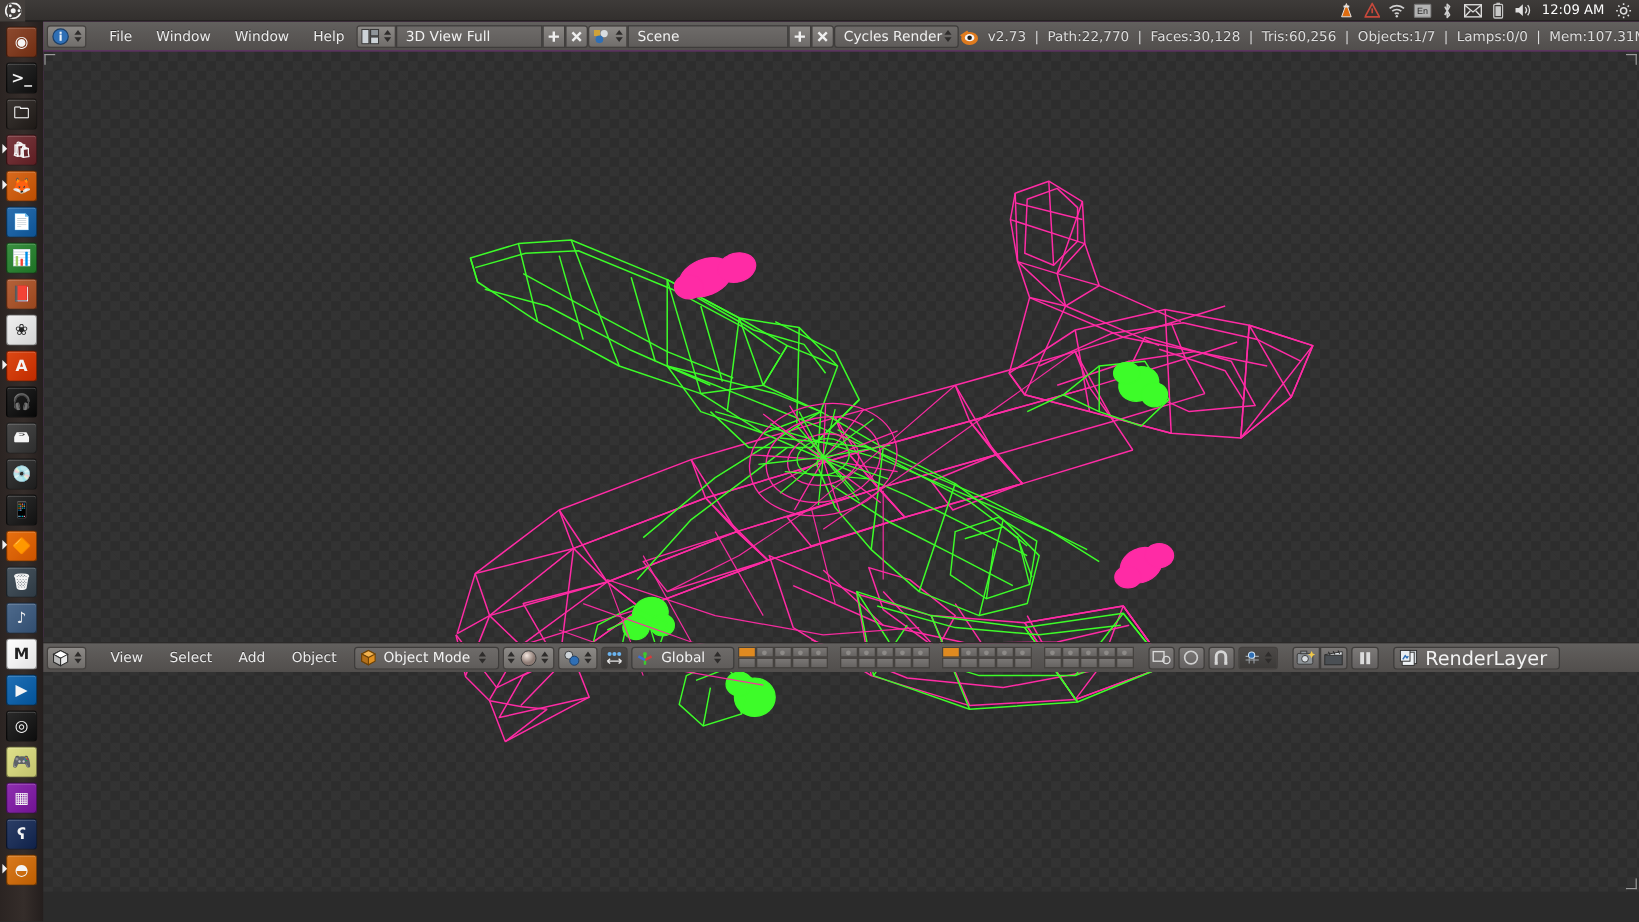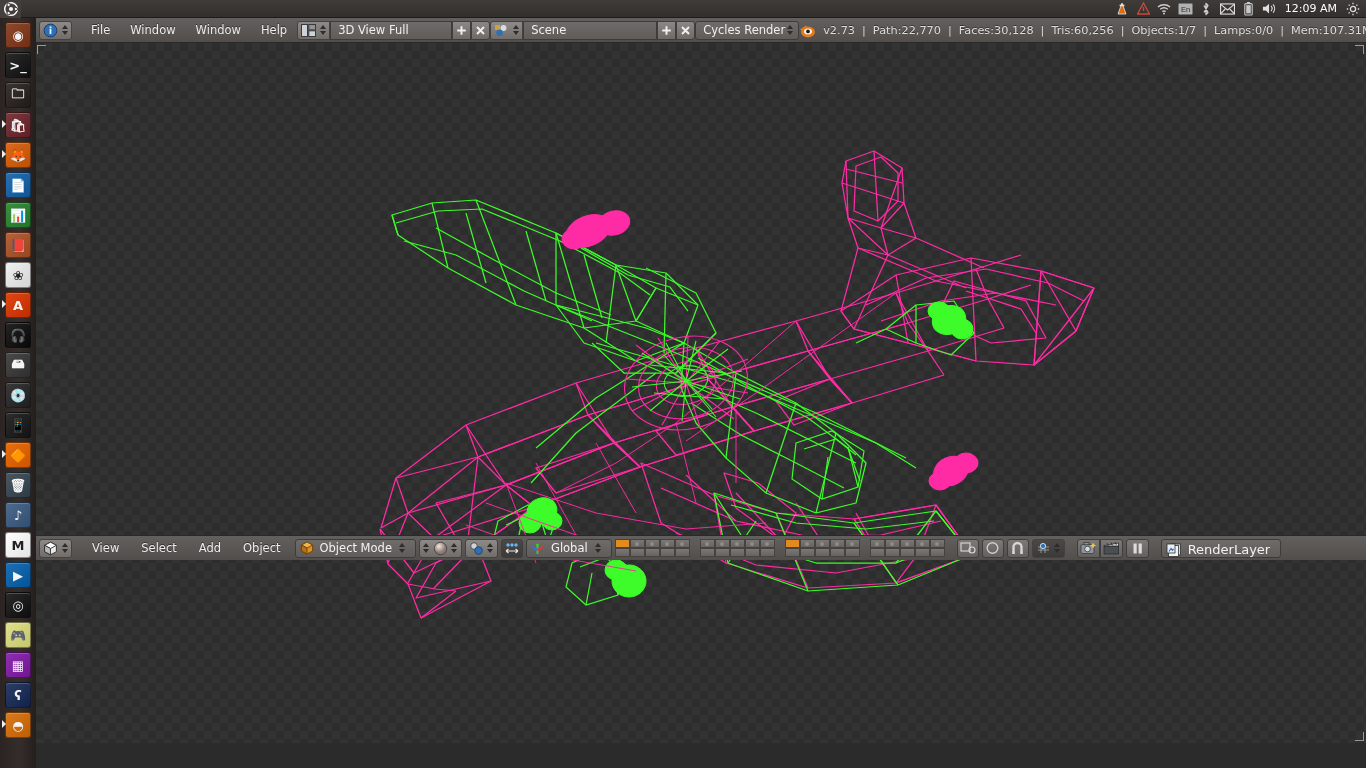--- a/index.html
+++ b/index.html
@@ -185,24 +185,24 @@
   .layers .lrow { display:flex; flex-direction:column; }
   .lcell {
     width:15px; height:9px; border:1px solid #45423f;
     background: linear-gradient(to bottom,#7a7775,#666361);
   }
   .lcell.active { background:#e08a20; }
   .lcell.dot::after{ content:""; display:block; width:4px;height:4px;
     border-radius:50%; background:#8e8b88; margin:2px auto; }
 
   .rl-btn {
-    display:flex; align-items:flex-end; gap:6px; height:19px;
+    display:flex; align-items:center; gap:6px; height:19px;
     background: linear-gradient(to bottom,#6e6b69,#5f5c5a);
     border:1px solid #3e3c3b; border-radius:3px; padding:0 10px 0 4px;
-    color:#f2f2f2; font-size:13px; white-space:nowrap;
+    color:#f2f2f2; font-size:16px; white-space:nowrap;
   }
   .sep { width: 6px; }
 </style>
 </head>
 <body>
 
 <div id="root">
 
   <div class="unity-panel">
     <div class="unity-bfb">

